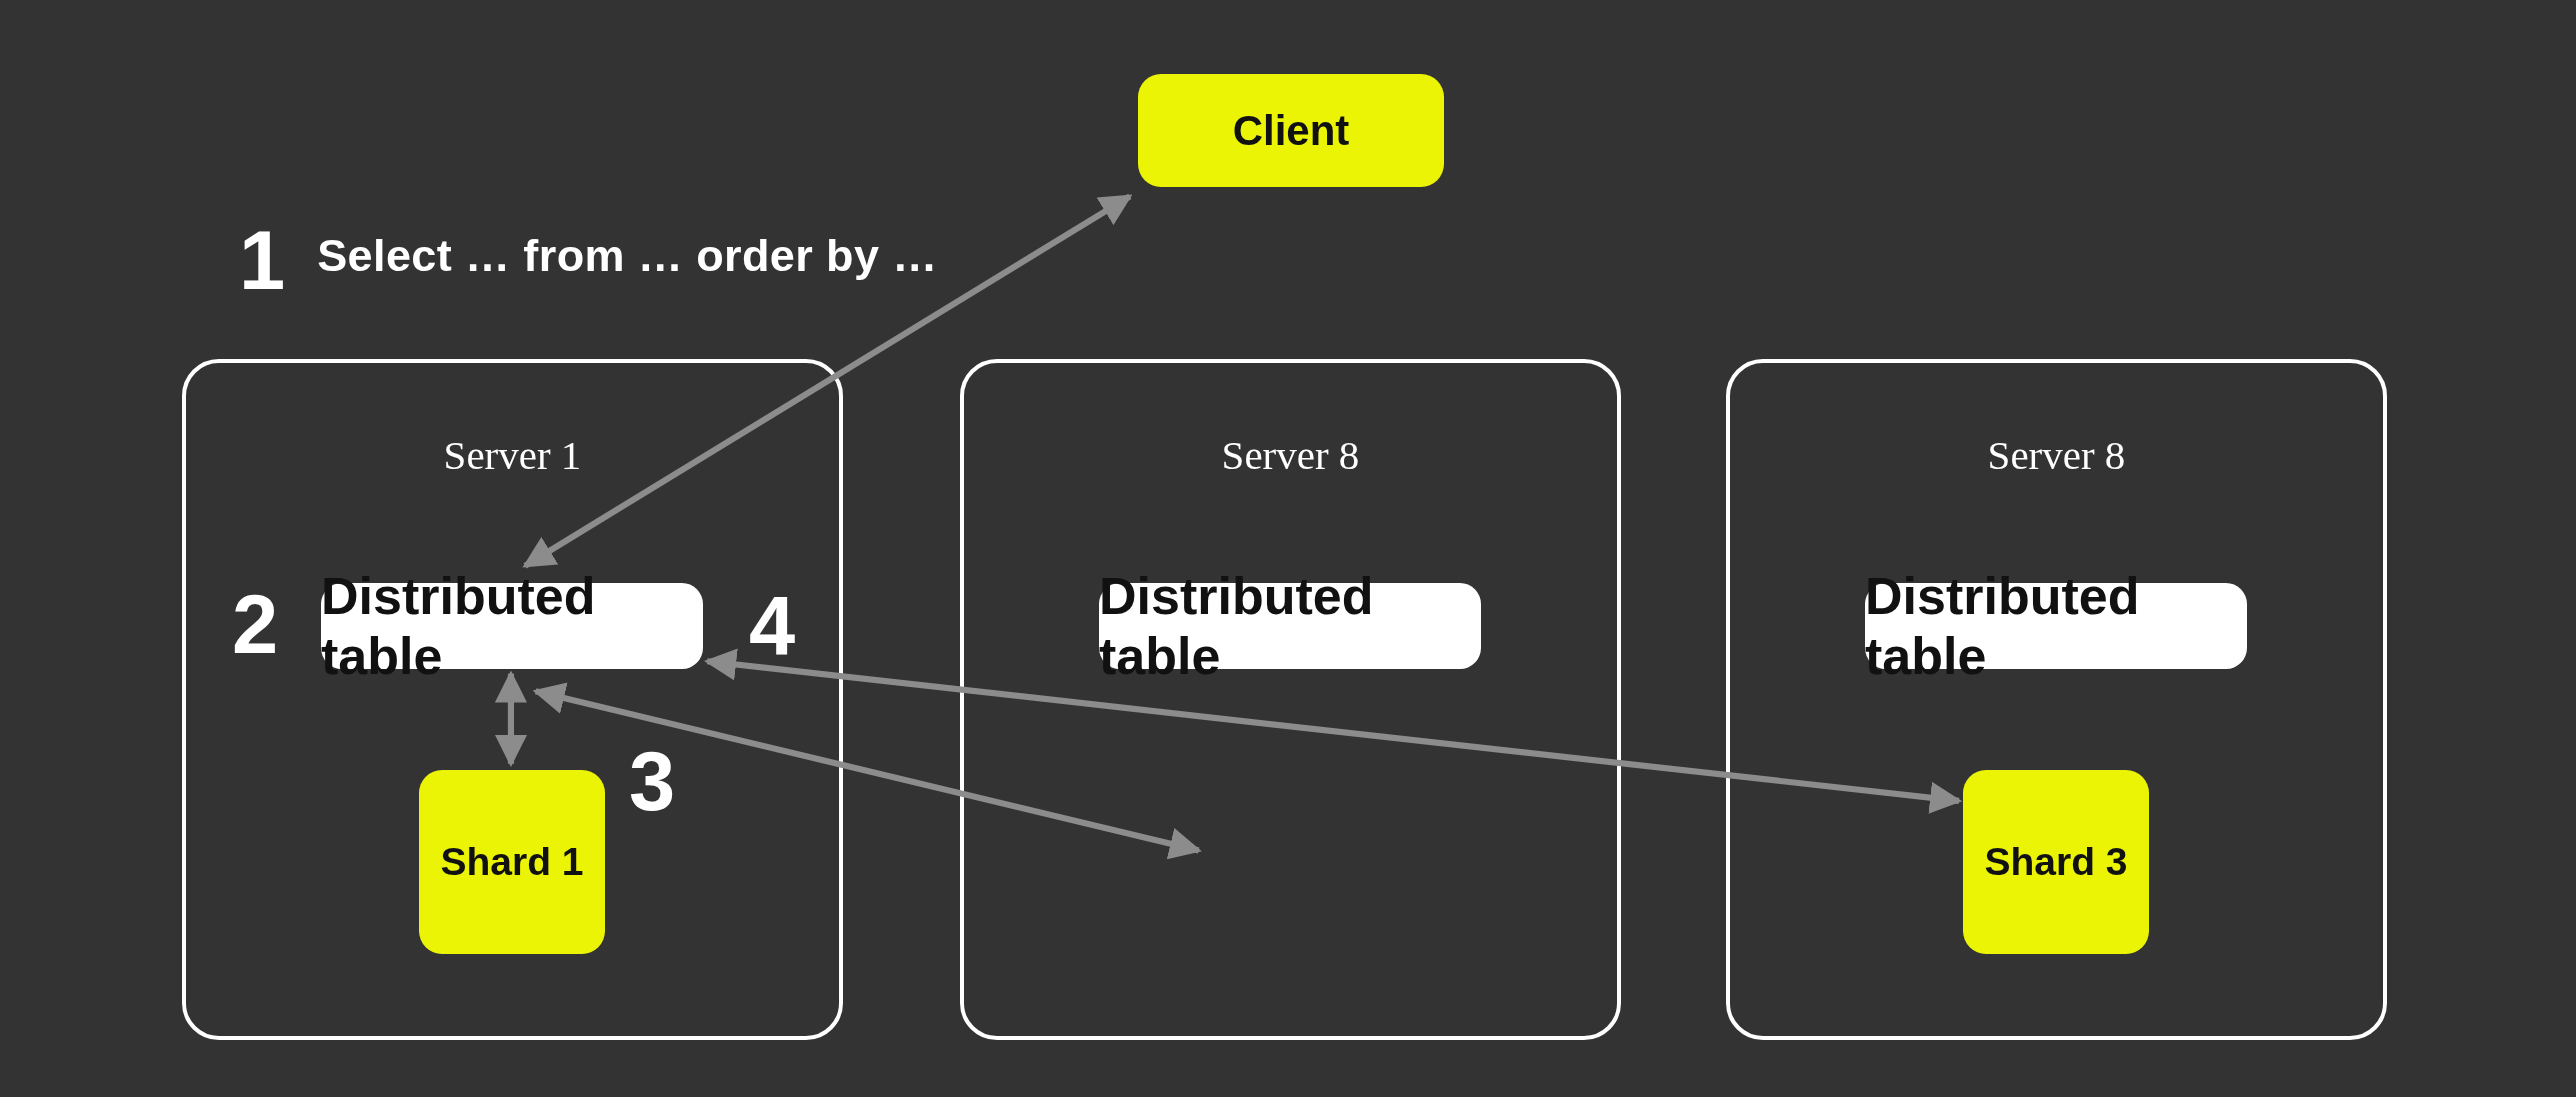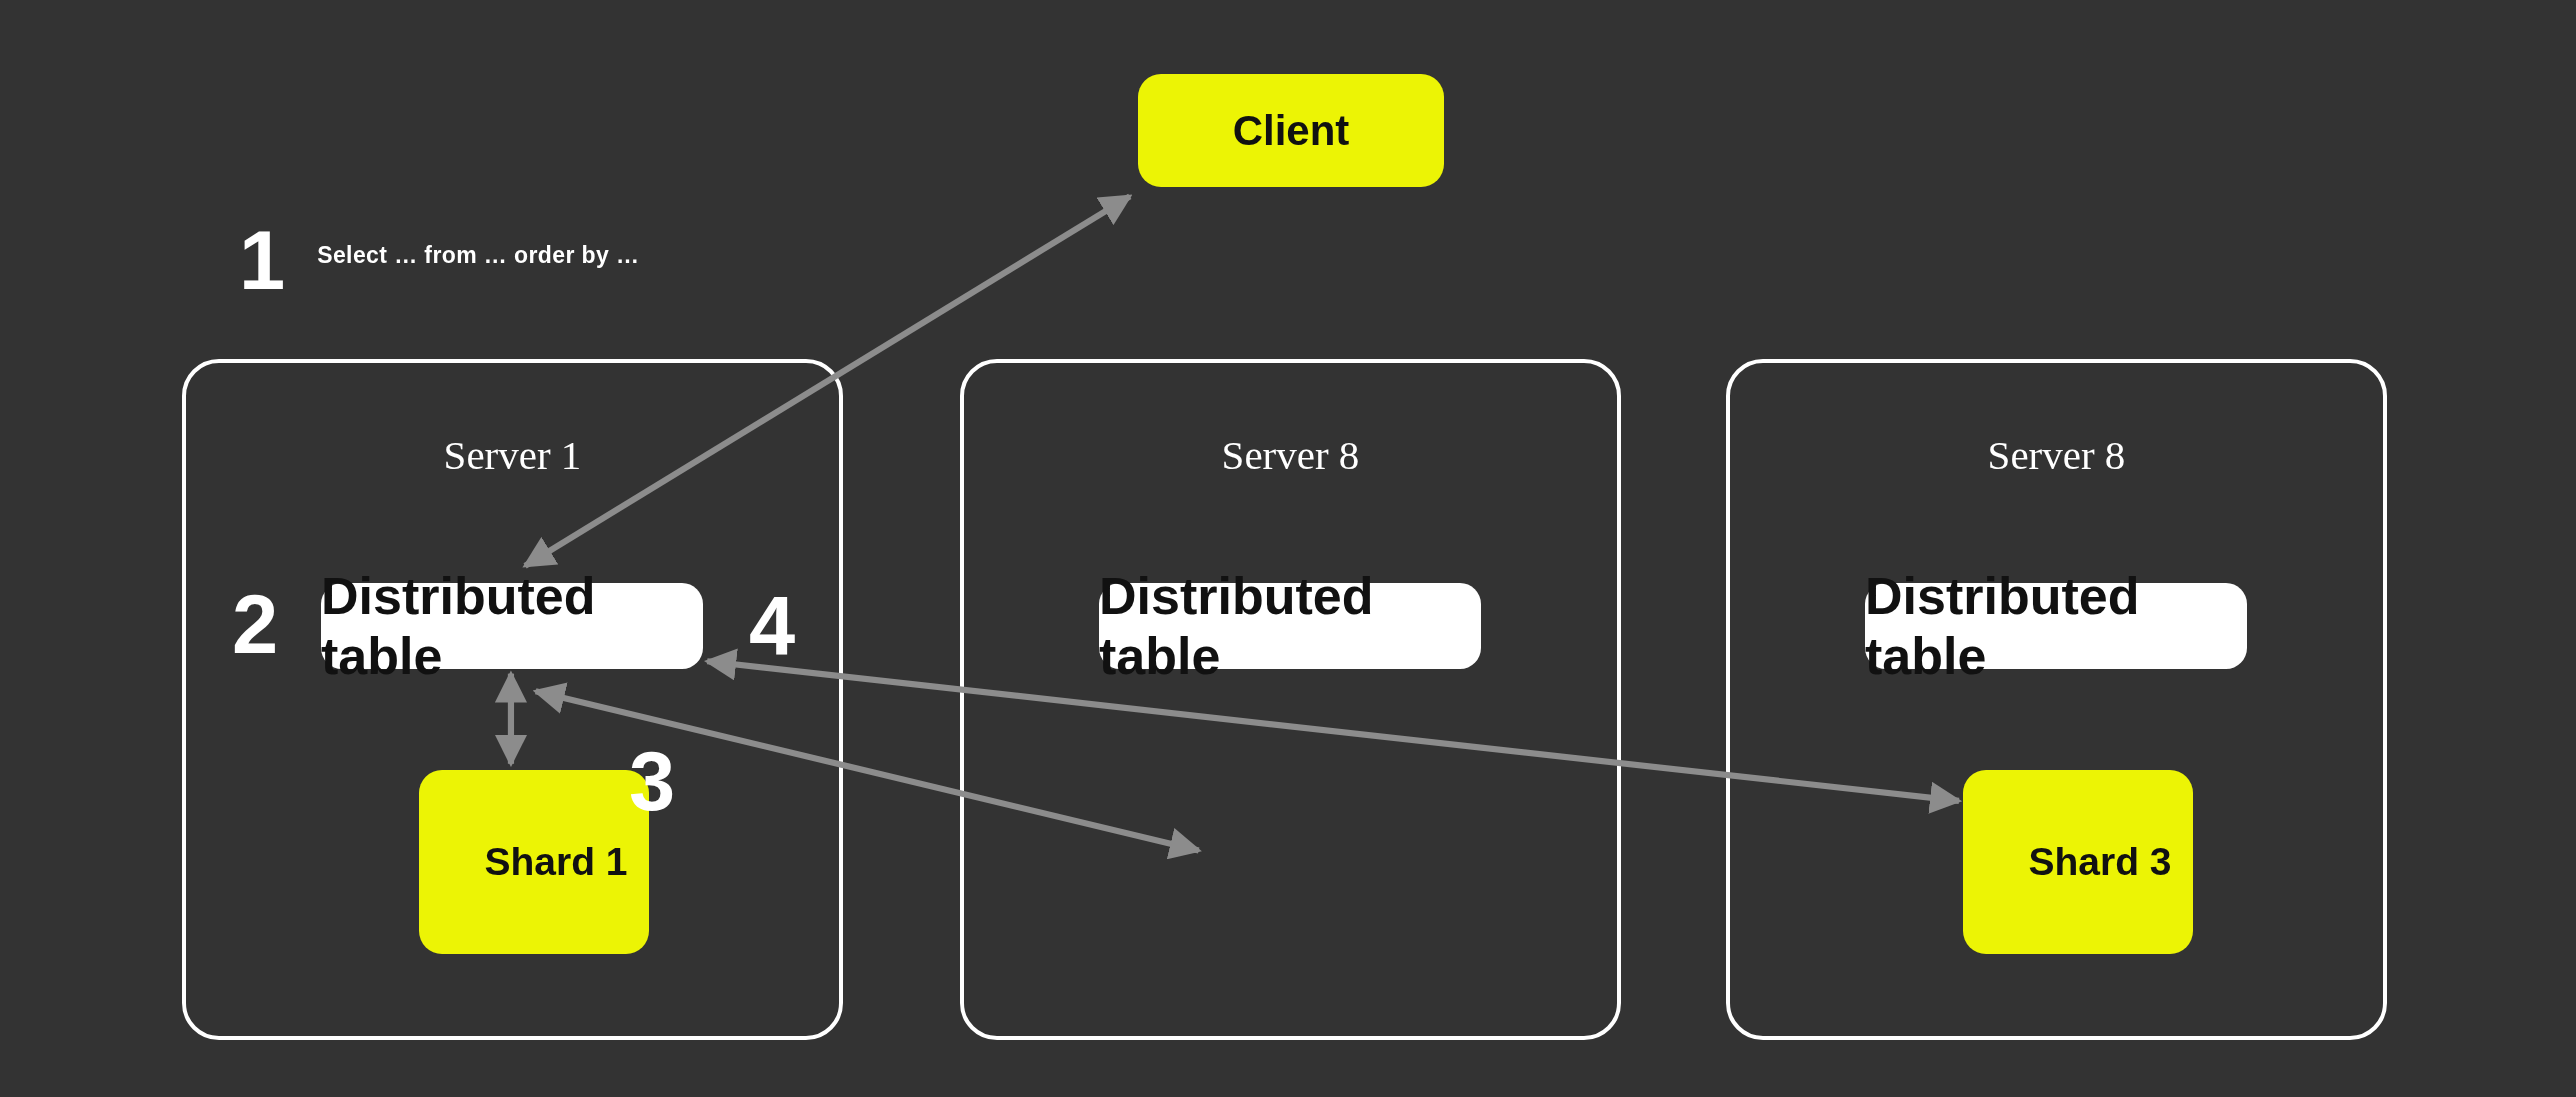--- a/index.html
+++ b/index.html
@@ -43,21 +43,21 @@
     align-items: center;
     gap: 32px;
     color: #ffffff;
   }
   .annotation .num {
     font-size: 83px;
     font-weight: 700;
     line-height: 1;
   }
   .annotation .query {
-    font-size: 23px;
+    font-size: 45px;
     font-weight: 700;
     margin-top: -8.8px;
     letter-spacing: 0.4px;
   }
 
   
   .server {
     position: absolute;
     top: 359px;
     width: 661px;
@@ -105,21 +105,20 @@
     width: 186px;
     height: 184px;
     background: #ECF405;
     border-radius: 23px;
     display: flex;
     align-items: center;
     justify-content: center;
     font-size: 39px;
     font-weight: 700;
     color: #111111;
-    padding-left: 44px;
   }
 
   
   .marker {
     position: absolute;
     transform: translate(-50%, -50%);
     font-size: 83px;
     font-weight: 700;
     color: #ffffff;
     line-height: 1;

